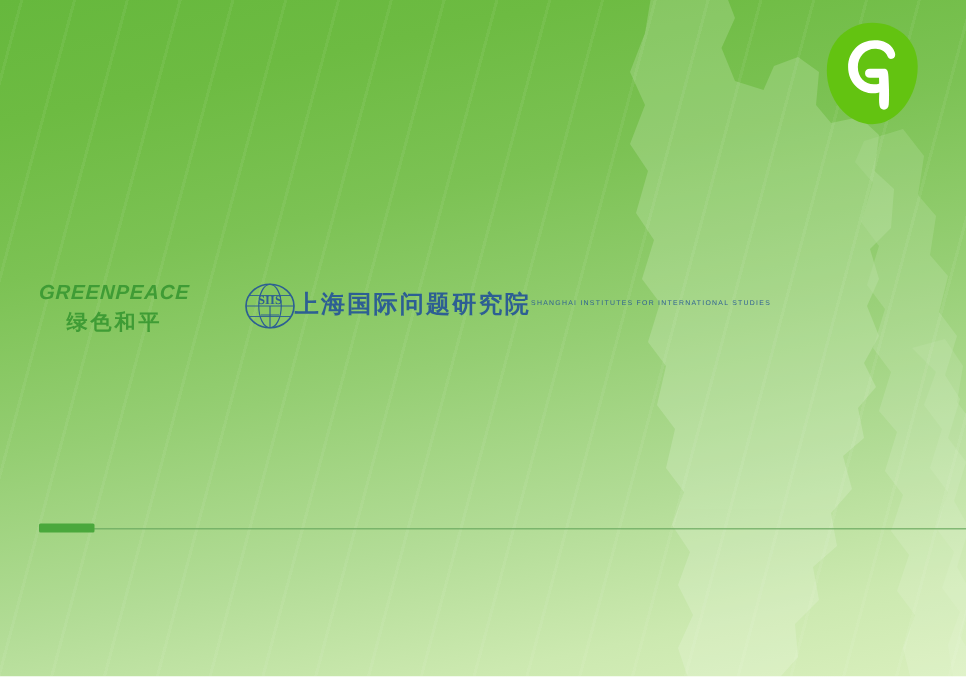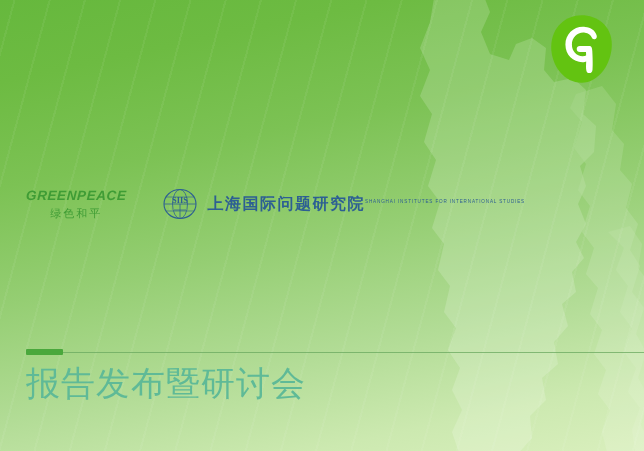--- a/index.html
+++ b/index.html
@@ -83,30 +83,29 @@
   .gp-wordmark .en {
     font-size: 13.5px;
     font-weight: 700;
     letter-spacing: 0.6px;
     color: #3f9c35;
     font-style: italic;
     transform: skewX(-3deg);
   }
   .gp-wordmark .cn {
     margin-top: 5px;
-    font-size: 11px;
-    font-weight: 400;
+    font-size: 14px;
+    font-weight: 700;
     letter-spacing: 2px;
     color: #3f9c35;
   }
 
   .siis {
     display: flex;
     align-items: center;
-    gap: 11px;
     justify-content: flex-end;
   }
   .siis-emblem { width: 34px; height: 32px; flex: none; }
   .siis-emblem svg { display: block; width: 100%; height: 100%; }
   .siis-names {
     display: flex;
     flex-direction: row;
     line-height: 1;
   }
   .siis-names .cn {
@@ -253,15 +252,14 @@
     </div>
 
   </div>
 
 
   <div class="rule">
     <span class="hair"></span>
     <span class="stub"></span>
   </div>
 
-  <div class="subtitle">报告发布暨研讨会</div>
 
 </div>
 
 </body></html>

